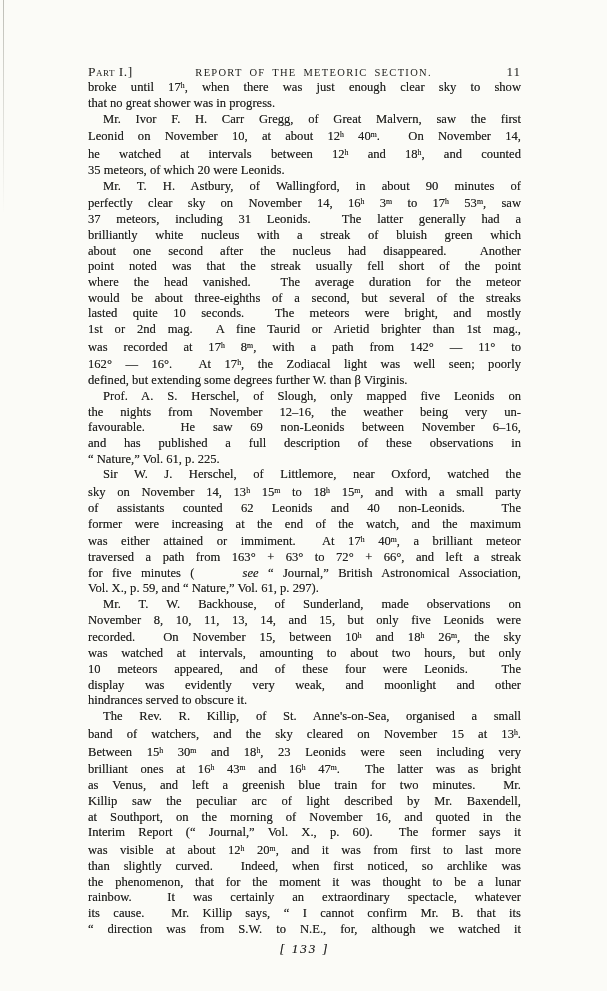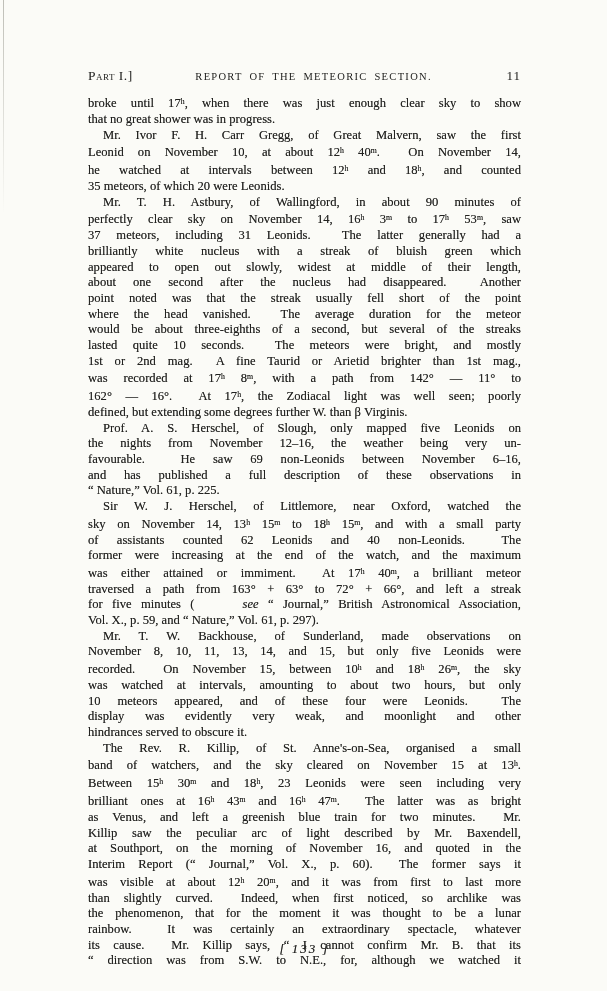--- a/index.html
+++ b/index.html
@@ -17,37 +17,37 @@
     width:607px;height:991px;
     background:var(--paper);
     overflow:hidden;
     color:var(--ink);
   }
   .edge-line{
     position:absolute;left:3px;top:0;width:1px;height:215px;
     background:linear-gradient(180deg,rgba(140,140,130,.55),rgba(140,140,130,0));
   }
   .column{
-    position:absolute;left:88px;top:68px;width:433px;
+    position:absolute;left:88px;top:52px;width:433px;
   }
   .page-header{
     display:flex;justify-content:space-between;align-items:baseline;
     height:15px;margin-bottom:11px;
   }
   .part-label{
     font-variant:small-caps;
     font-size:13.5px;letter-spacing:.5px;
   }
   .running-title{
     font-size:10.5px;letter-spacing:1.3px;word-spacing:3px;
     transform:translateX(-6px);
     font-family:Liberation Serif, serif;
   }
   .folio-top{
-    font-size:13px;letter-spacing:1px;
+    font-size:13px;letter-spacing:1px;margin-top:12px;
   }
   .body-text{
     font-size:12.6px;
     line-height:15.66px;
     text-shadow:0 0 .5px rgba(30,30,28,.55);
   }
   .para{margin:0;}
   .tl{
     text-align:justify;
     text-align-last:justify;
@@ -92,21 +92,20 @@
           <div class="tl ind">Mr. Ivor F. H. Carr Gregg, of Great Malvern, saw the first</div>
           <div class="tl">Leonid on November 10, at about 12<span class="sup">h</span> 40<span class="sup">m</span>.&nbsp; On November 14,</div>
           <div class="tl">he watched at intervals between 12<span class="sup">h</span> and 18<span class="sup">h</span>, and counted</div>
           <div class="tl endline">35 meteors, of which 20 were Leonids.</div>
         </div>
         <div class="para">
           <div class="tl ind">Mr. T. H. Astbury, of Wallingford, in about 90 minutes of</div>
           <div class="tl">perfectly clear sky on November 14, 16<span class="sup">h</span> 3<span class="sup">m</span> to 17<span class="sup">h</span> 53<span class="sup">m</span>, saw</div>
           <div class="tl">37 meteors, including 31 Leonids.&nbsp; The latter generally had a</div>
           <div class="tl">brilliantly white nucleus with a streak of bluish green which</div>
-          <div class="tl">appeared to open out slowly, widest at middle of their length,</div>
           <div class="tl">about one second after the nucleus had disappeared.&nbsp; Another</div>
           <div class="tl">point noted was that the streak usually fell short of the point</div>
           <div class="tl">where the head vanished.&nbsp; The average duration for the meteor</div>
           <div class="tl">would be about three-eighths of a second, but several of the streaks</div>
           <div class="tl">lasted quite 10 seconds.&nbsp; The meteors were bright, and mostly</div>
           <div class="tl">1st or 2nd mag.&nbsp; A fine Taurid or Arietid brighter than 1st mag.,</div>
           <div class="tl">was recorded at 17<span class="sup">h</span> 8<span class="sup">m</span>, with a path from 142° — 11° to</div>
           <div class="tl">162° — 16°.&nbsp; At 17<span class="sup">h</span>, the Zodiacal light was well seen; poorly</div>
           <div class="tl endline">defined, but extending some degrees further W. than β Virginis.</div>
         </div>

